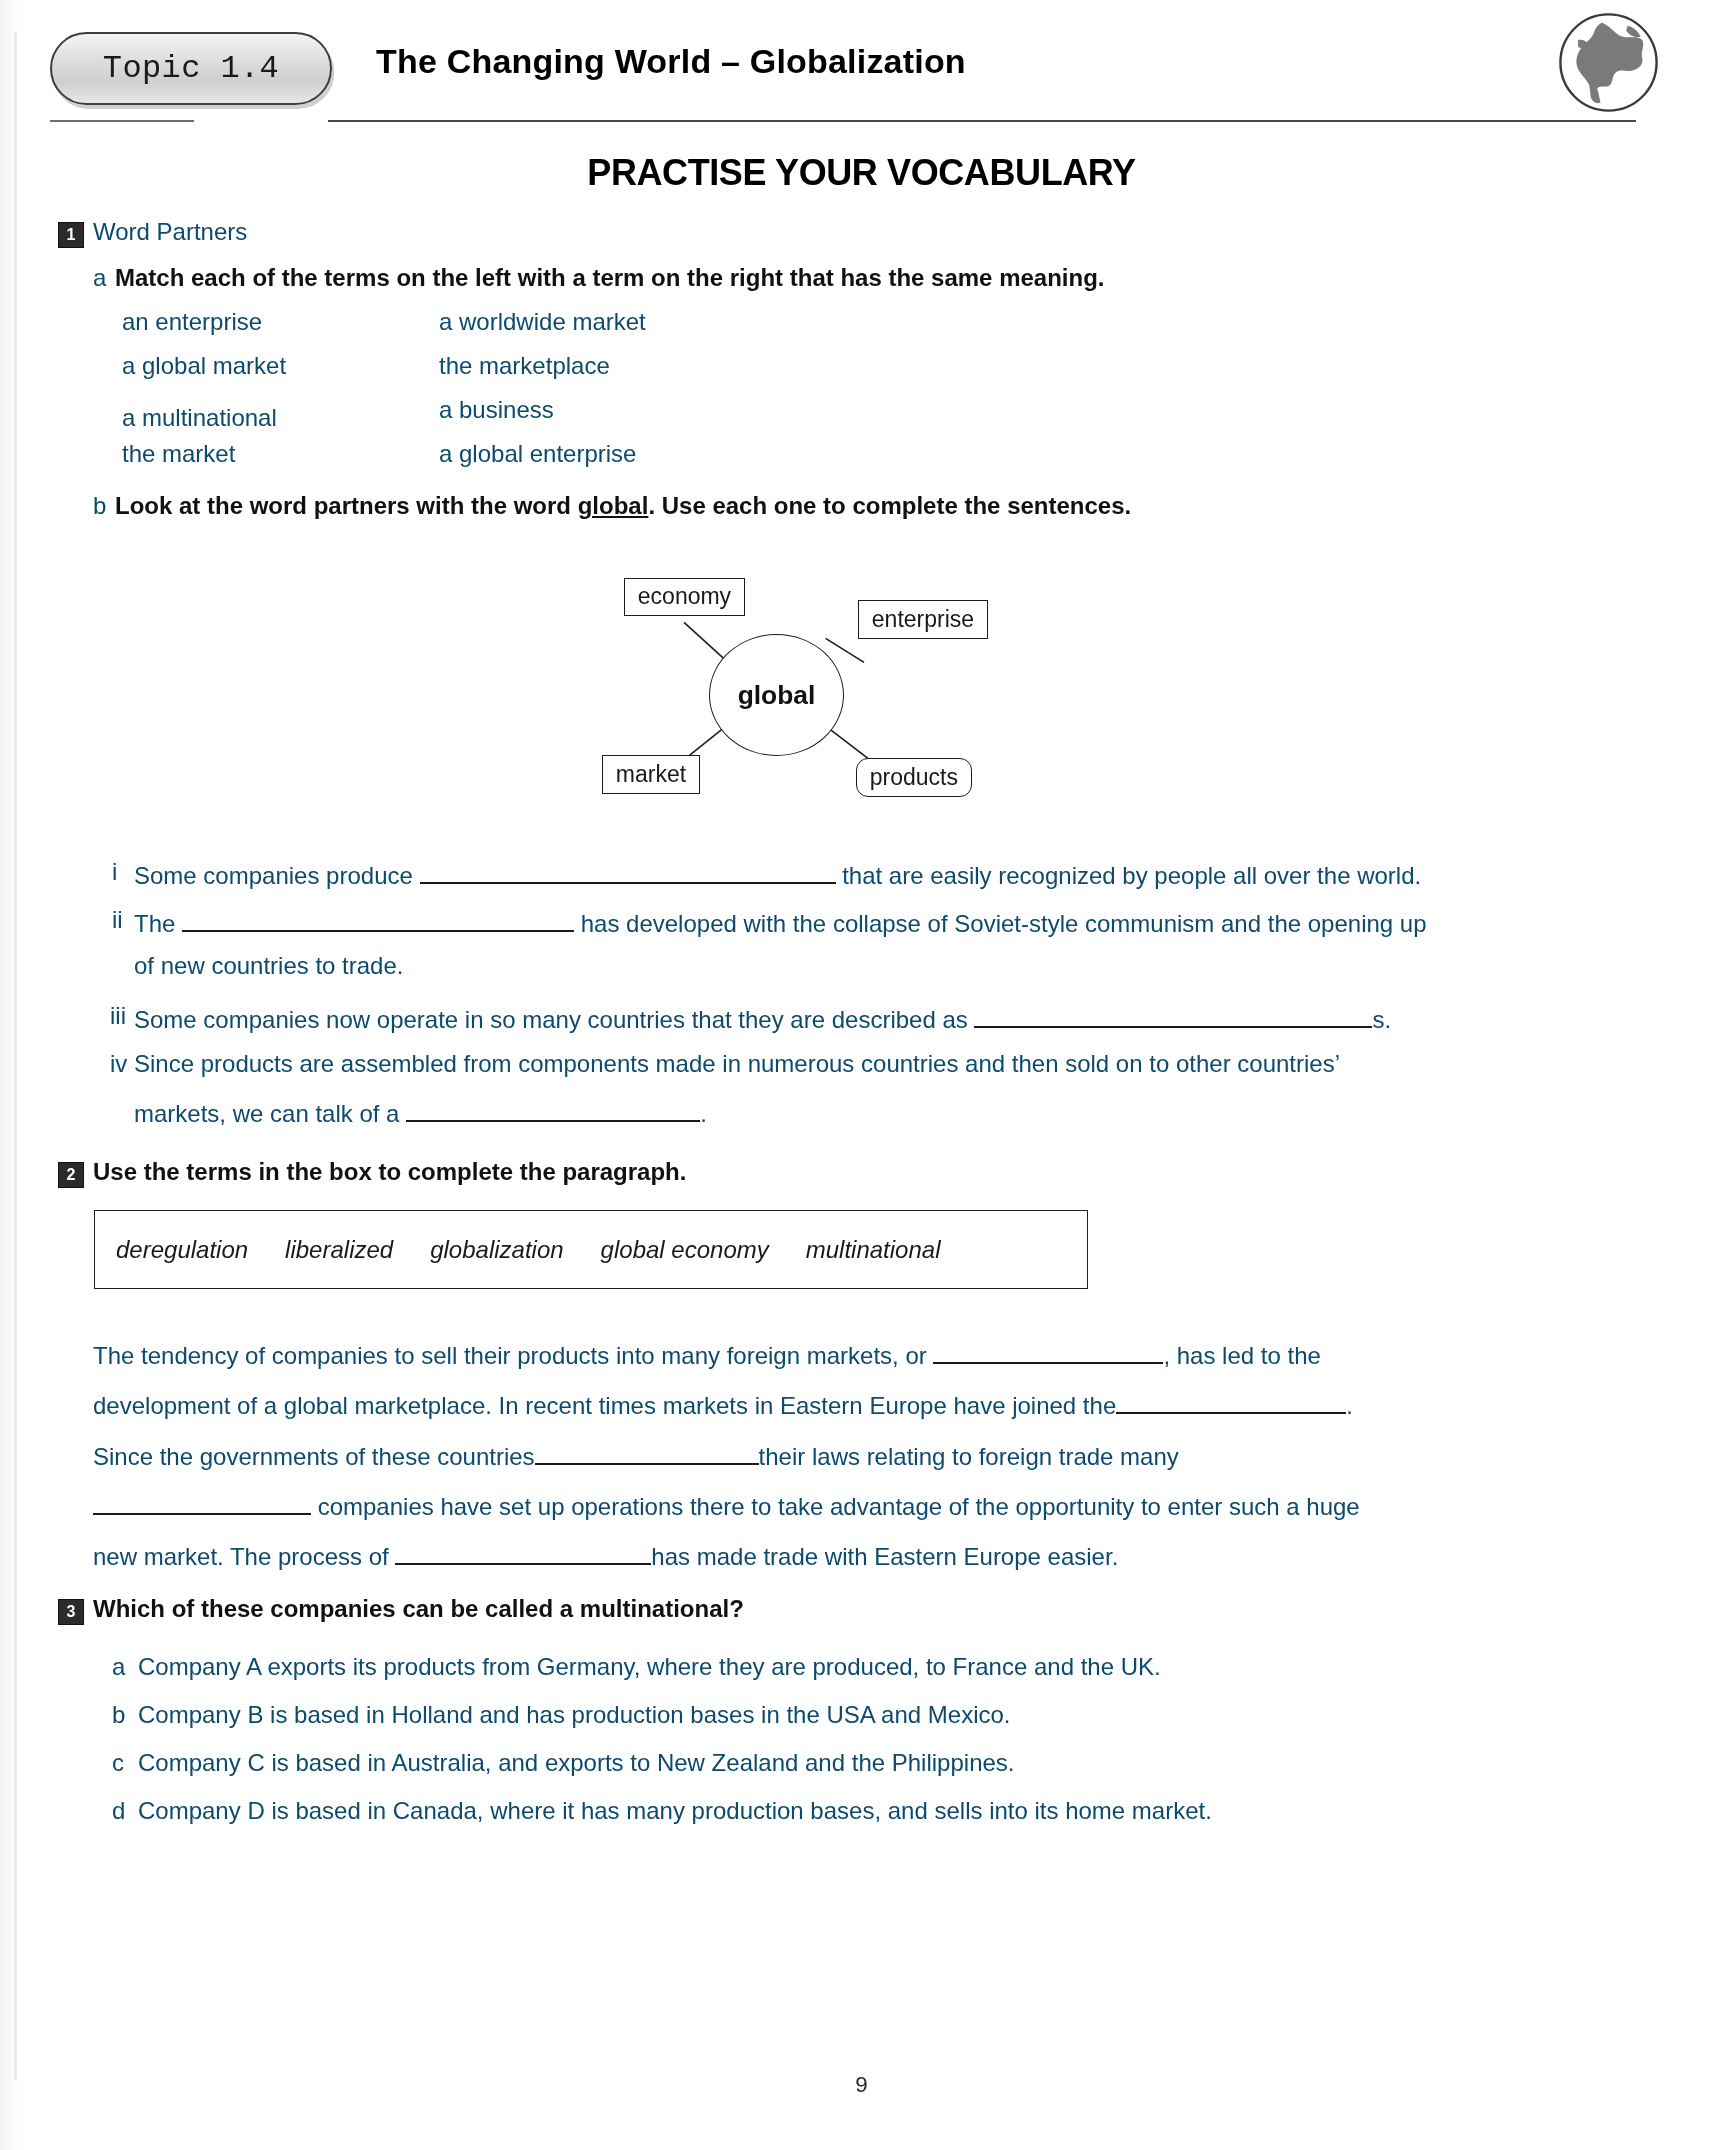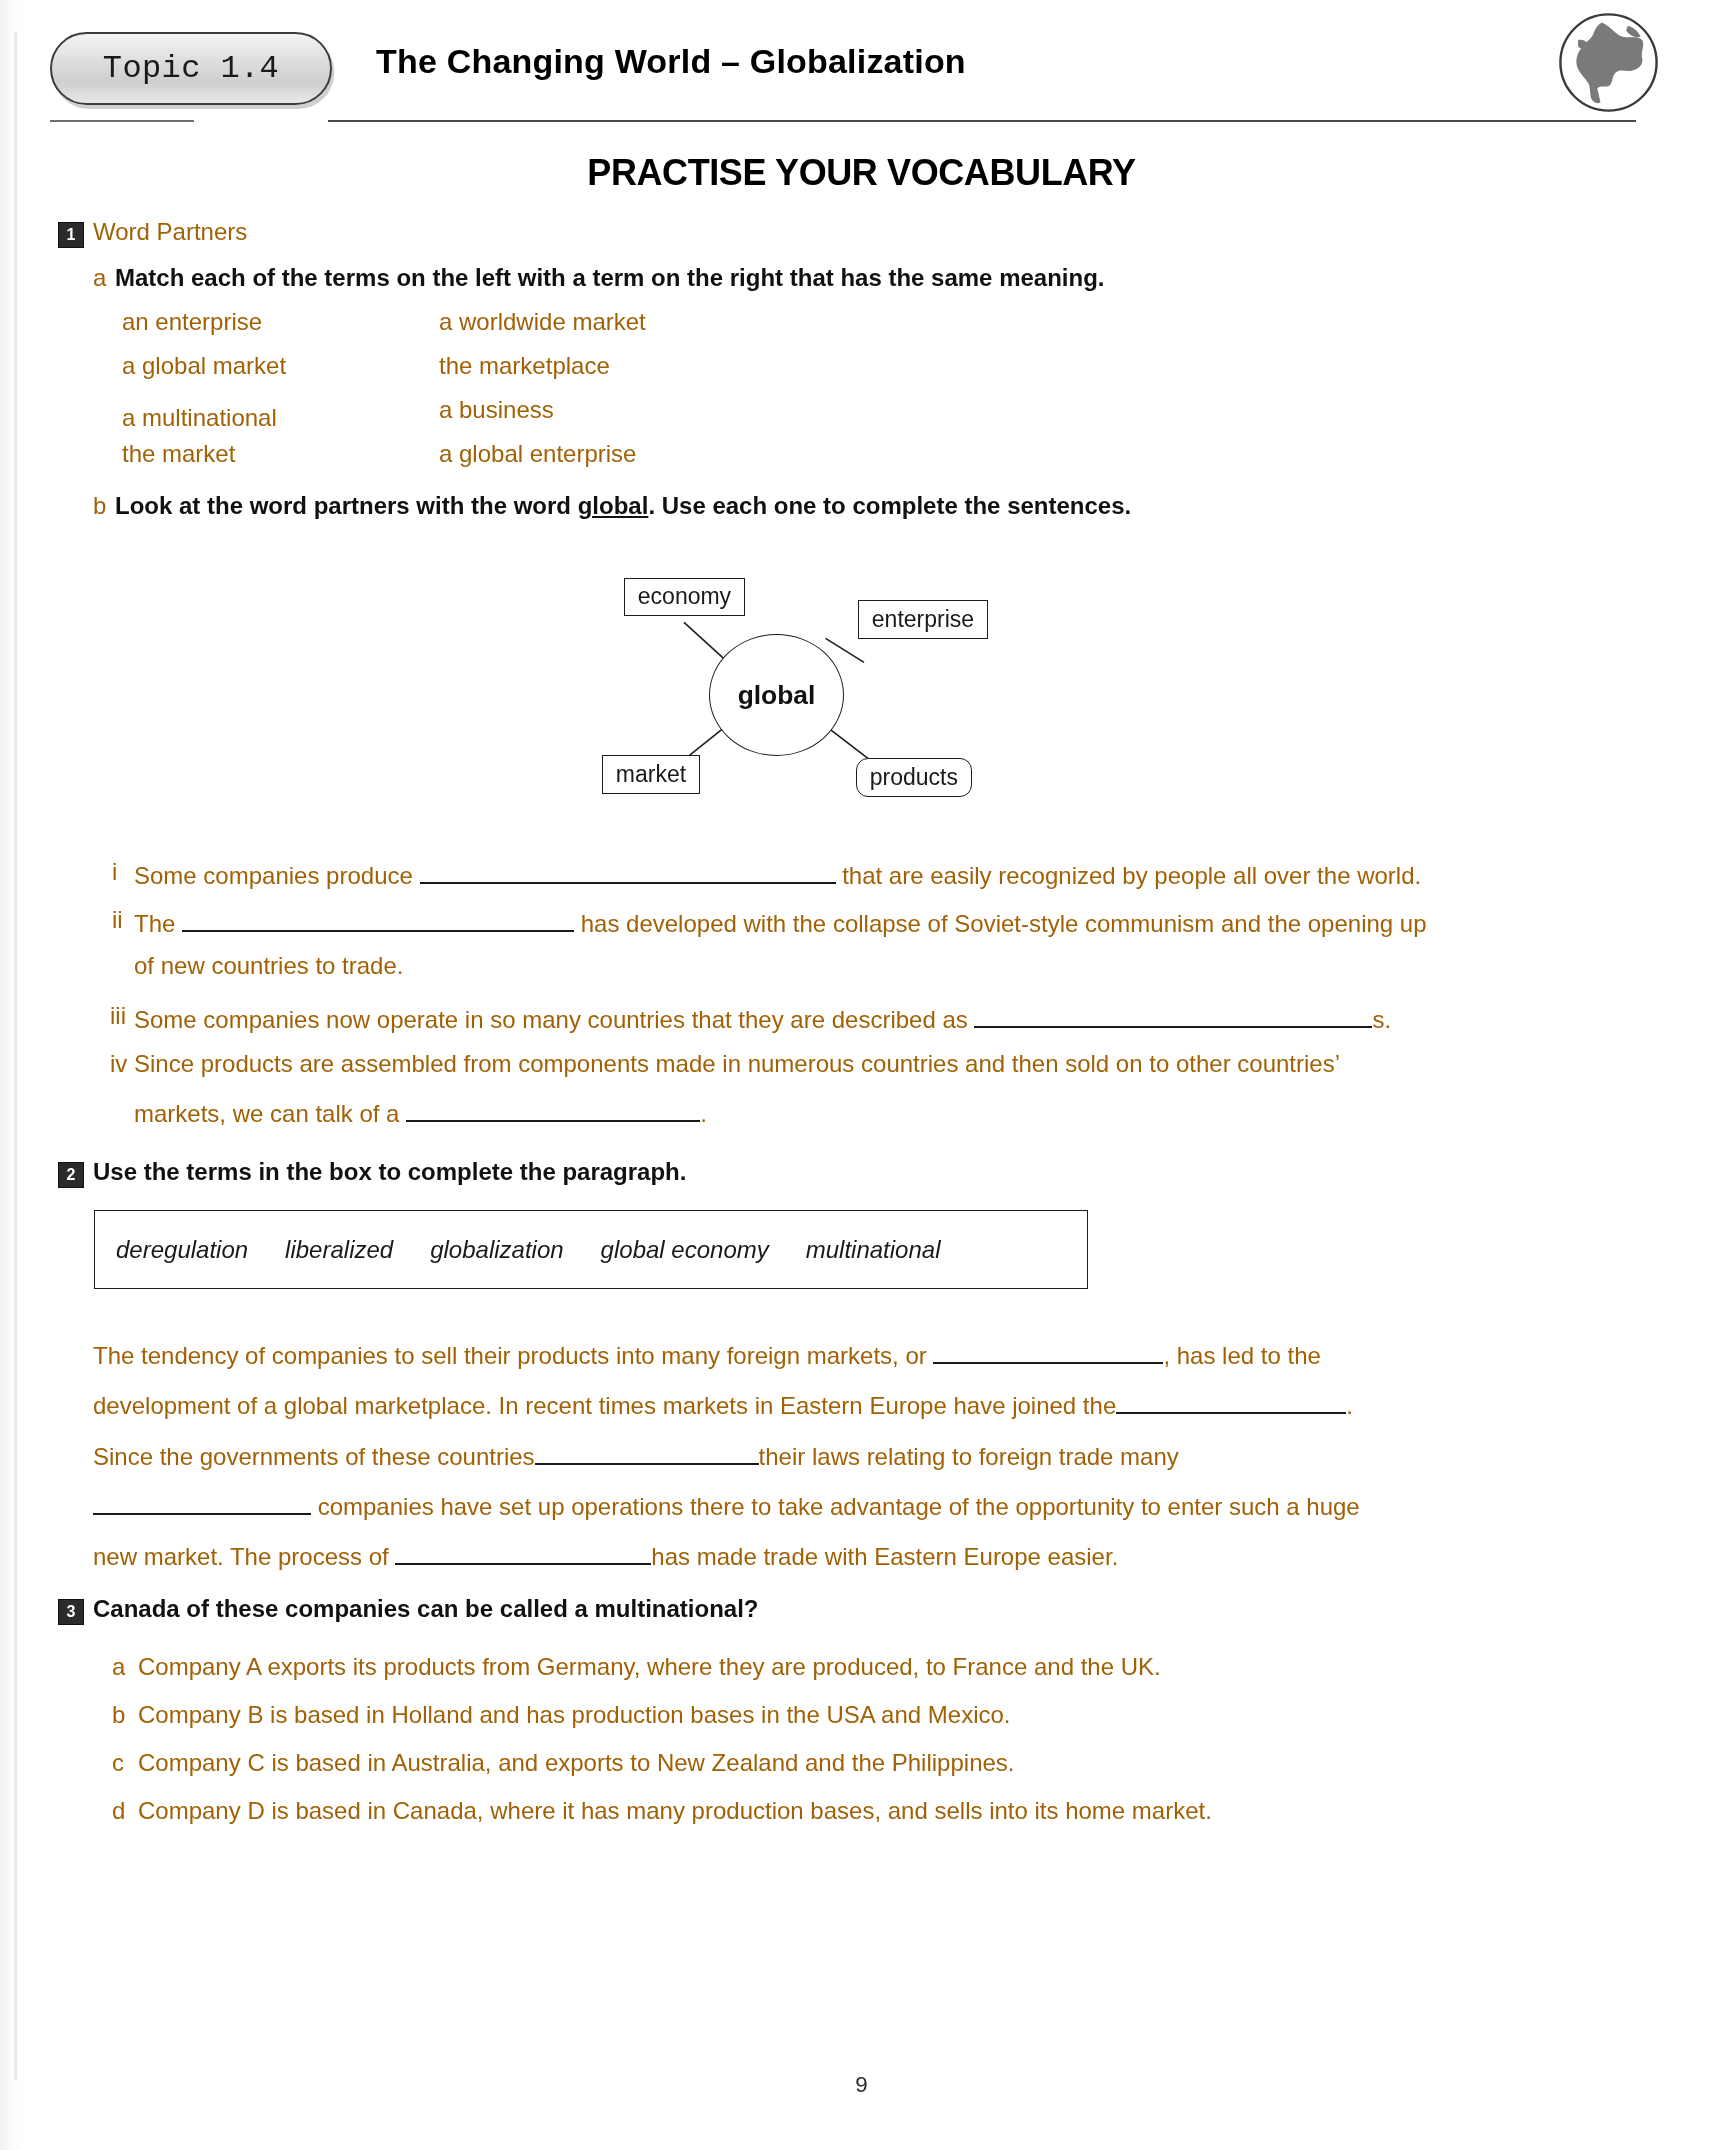--- a/index.html
+++ b/index.html
@@ -113,21 +113,21 @@
     font-size: 36px;
     font-weight: bold;
     letter-spacing: -0.4px;
     color: #000000;
   }
 
   
   .txt {
     position: absolute;
     font-size: 24px;
-    color: #a16207;
+    color: #0c4a6e;
     white-space: nowrap;
   }
   .txt.bold {
     font-weight: bold;
     color: #111111;
   }
   .num-badge {
     position: absolute;
     width: 24px;
     height: 24px;
@@ -344,21 +344,21 @@
     <span class="blank" style="width:218px;"></span>
     <span>companies have set up operations there to take advantage of the opportunity to enter such a huge</span>
   </div>
 
   <div class="txt" style="left:93px; top:1539px;">
     <span>new market. The process of</span>
     <span class="blank" style="width:256px;"></span><span>has made trade with Eastern Europe easier.</span>
   </div>
 
   <div class="num-badge" style="left:58px; top:1599px;">3</div>
-  <div class="txt bold" style="left:93px; top:1595px;">Canada of these companies can be called a multinational?</div>
+  <div class="txt bold" style="left:93px; top:1595px;">Which of these companies can be called a multinational?</div>
 
   <div class="txt" style="left:112px; top:1653px;">a</div>
   <div class="txt" style="left:138px; top:1653px;">Company A exports its products from Germany, where they are produced, to France and the UK.</div>
 
   <div class="txt" style="left:112px; top:1701px;">b</div>
   <div class="txt" style="left:138px; top:1701px;">Company B is based in Holland and has production bases in the USA and Mexico.</div>
 
   <div class="txt" style="left:112px; top:1749px;">c</div>
   <div class="txt" style="left:138px; top:1749px;">Company C is based in Australia, and exports to New Zealand and the Philippines.</div>
 

